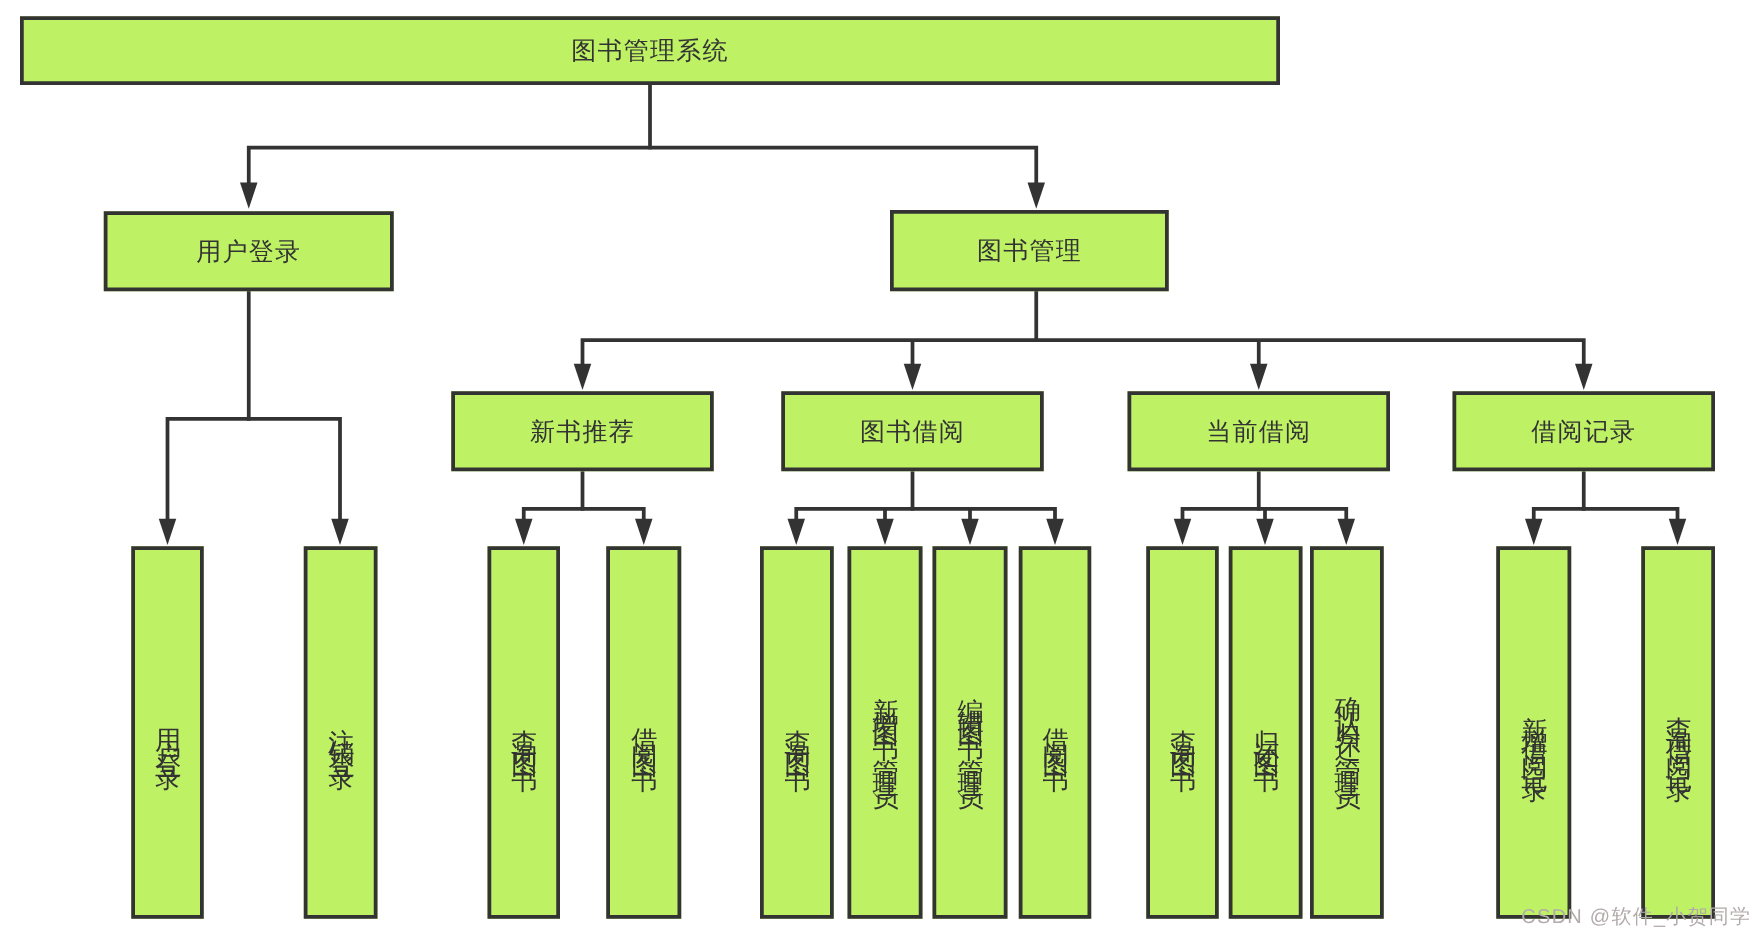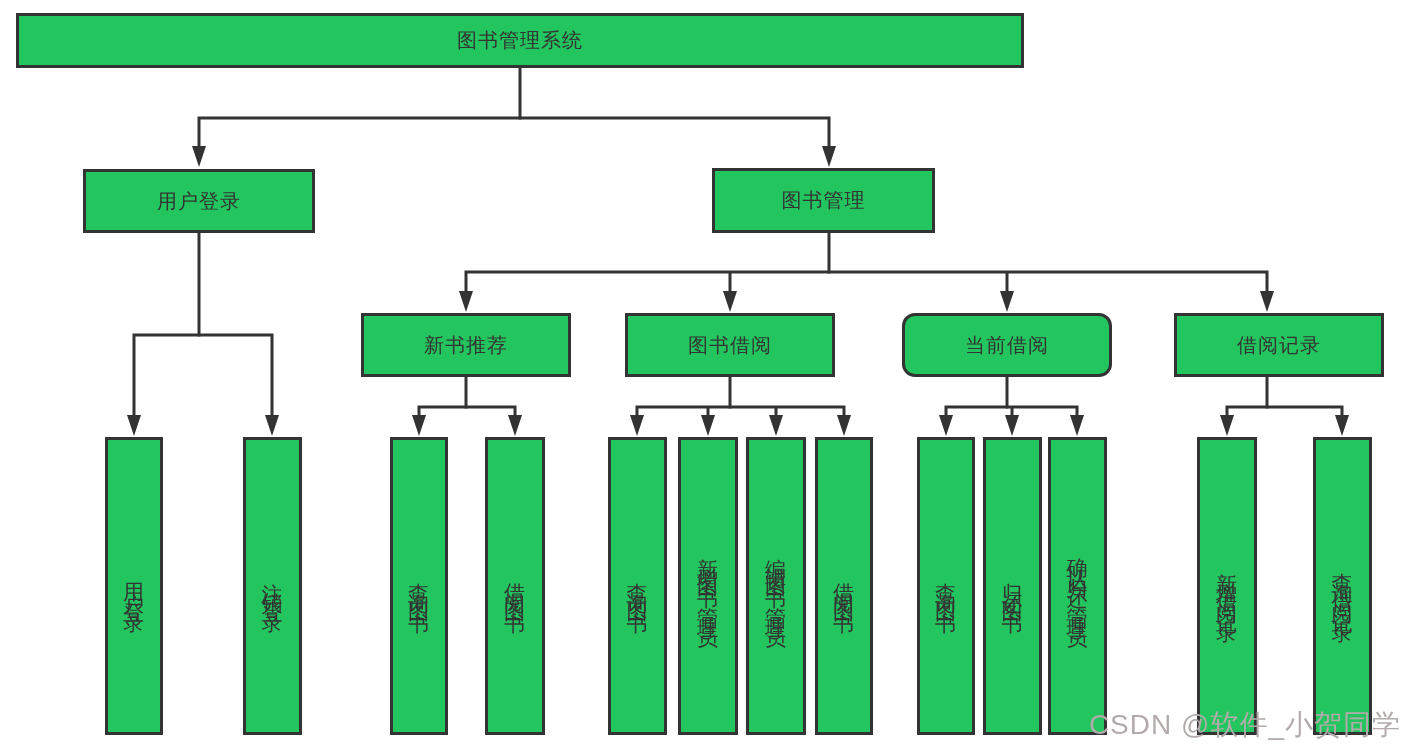--- a/index.html
+++ b/index.html
@@ -13,21 +13,21 @@
   }
   svg.connectors {
     position: absolute;
     left: 0; top: 0;
     width: 1405px; height: 747px;
     z-index: 1;
   }
   .box {
     position: absolute;
     box-sizing: border-box;
-    background: #22c55e;
+    background: #bef264;
     border: 3px solid #333333;
     color: #333333;
     display: flex;
     align-items: center;
     justify-content: center;
     z-index: 2;
   }
   .hbox {
     font-size: 20px;
     letter-spacing: 1px;
@@ -37,21 +37,21 @@
     writing-mode: vertical-rl;
     text-orientation: mixed;
     font-size: 21px;
     letter-spacing: 10px;
     line-height: 1;
   }
   .watermark {
     position: absolute;
     right: 4px;
     bottom: 3px;
-    font-size: 28px;
+    font-size: 16px;
     color: #b3abab;
     letter-spacing: 1px;
     white-space: nowrap;
     z-index: 3;
   }
 </style>
 </head>
 <body>
 
 <div class="stage">
@@ -108,22 +108,22 @@
     </g>
   </svg>
 
   <div class="box hbox" style="left:16px; top:13px; width:1008px; height:55px;">图书管理系统</div>
 
   <div class="box hbox" style="left:83px; top:169px; width:232px; height:64px;">用户登录</div>
   <div class="box hbox" style="left:712px; top:168px; width:223px; height:65px;">图书管理</div>
 
   <div class="box hbox" style="left:361px; top:313px; width:210px; height:64px;text-align:right;">新书推荐</div>
   <div class="box hbox" style="left:625px; top:313px; width:210px; height:64px;">图书借阅</div>
-  <div class="box hbox" style="left:902px; top:313px; width:210px; height:64px;border-radius:13px;">当前借阅</div>
-  <div class="box hbox" style="left:1162px; top:313px; width:210px; height:64px;margin-left:12px;">借阅记录</div>
+  <div class="box hbox" style="left:902px; top:313px; width:210px; height:64px;">当前借阅</div>
+  <div class="box hbox" style="left:1162px; top:313px; width:210px; height:64px;">借阅记录</div>
 
   <div class="box vbox" style="left:105px; top:437px; width:58px; height:298px;">用户登录</div>
   <div class="box vbox" style="left:243px; top:437px; width:59px; height:298px;">注销登录</div>
 
   <div class="box vbox" style="left:390px; top:437px; width:58px; height:298px;">查询图书</div>
   <div class="box vbox" style="left:485px; top:437px; width:60px; height:298px;">借阅图书</div>
 
   <div class="box vbox" style="left:608px; top:437px; width:59px; height:298px;">查询图书</div>
   <div class="box vbox" style="left:678px; top:437px; width:60px; height:298px;">新增图书（管理员）</div>
   <div class="box vbox" style="left:746px; top:437px; width:60px; height:298px;">编辑图书（管理员）</div>

